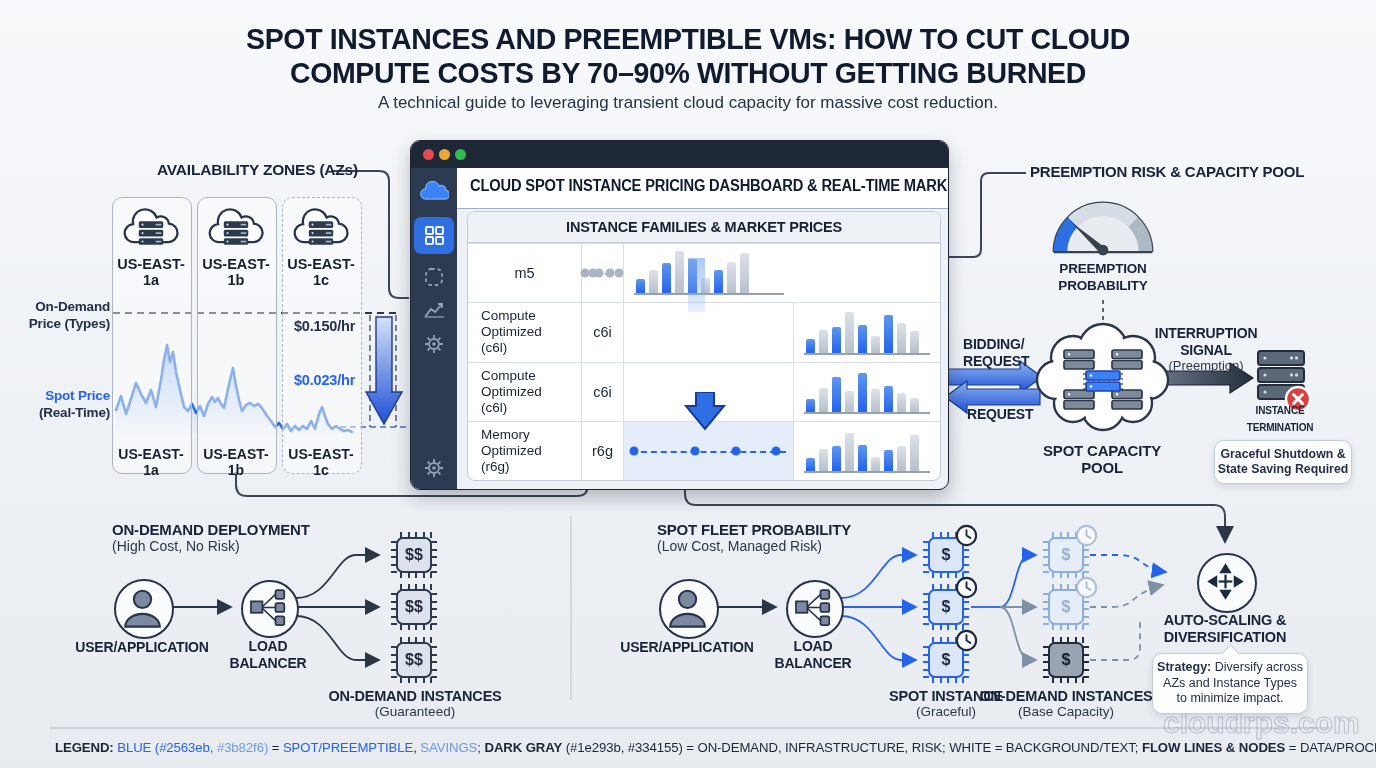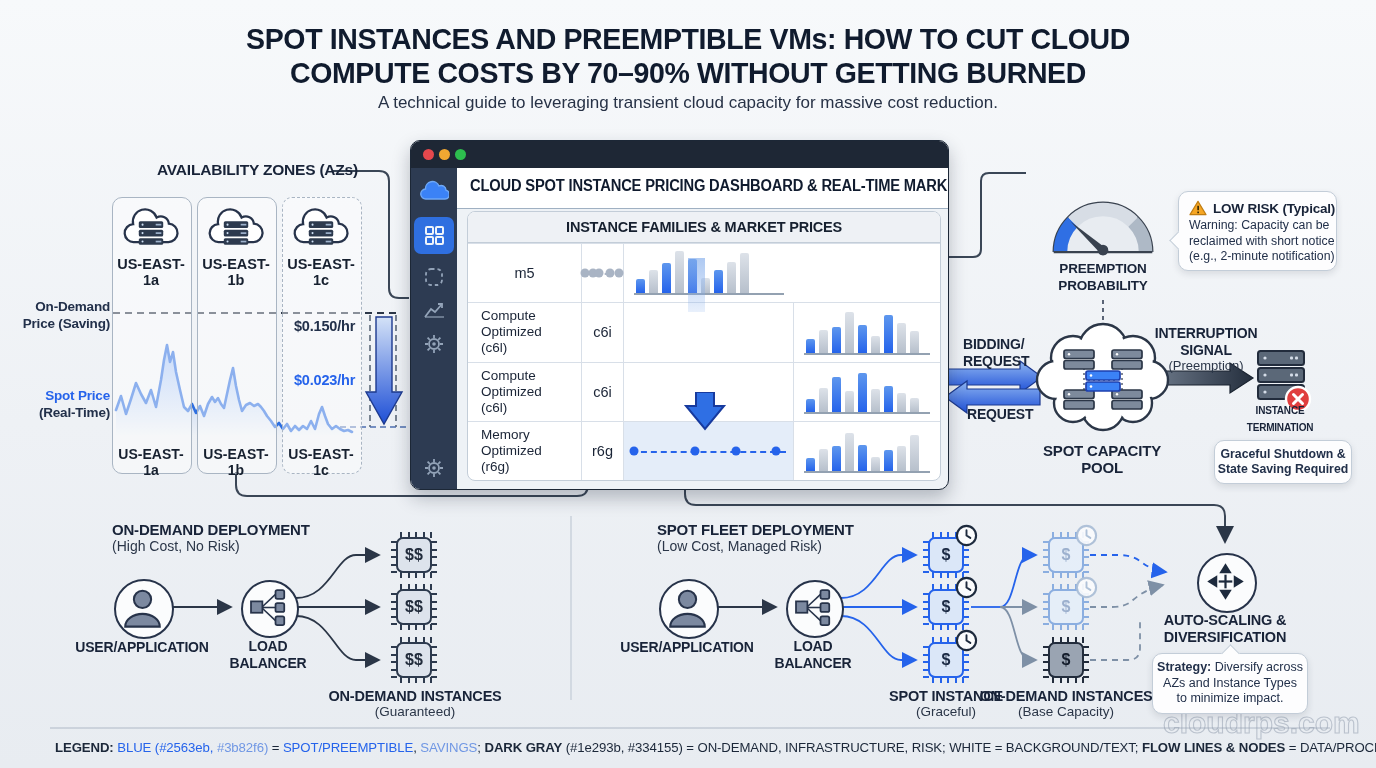--- a/index.html
+++ b/index.html
@@ -243,21 +243,21 @@
         <use href="#sym-azcloud"></use>
       </svg>
     </div>
   <div class="ab azlab" style="left:112px">US-EAST-1a</div>
   <div class="ab azlab" style="left:197px">US-EAST-1b</div>
   <div class="ab azlab" style="left:282px">US-EAST-1c</div>
   <div class="ab azlab2" style="left:112px">US-EAST-1a</div>
   <div class="ab azlab2" style="left:197px">US-EAST-1b</div>
   <div class="ab azlab2" style="left:282px">US-EAST-1c</div>
   <div class="ab lbl rt pre" style="left:12px;top:299px;width:98px;font-size:13.5px;line-height:16.5px;color:#22304a">On-Demand
-Price (Saving)</div>
+Price (Types)</div>
   <div class="ab rt" style="left:12px;top:388px;width:98px;font-size:13.5px;line-height:16.5px">
     <div class="lbl blue">Spot Price</div>
     <div class="lbl" style="color:#22304a">(Real-Time)</div>
   </div>
   <div class="ab lbl" style="left:294px;top:318px;font-size:14.5px;color:#22304a">$0.150/hr</div>
   <div class="ab lbl blue" style="left:294px;top:372px;font-size:14.5px">$0.023/hr</div>
 
   <div class="ab" id="win">
     <div id="titlebar">
       <span class="tdot" style="left:12px;background:#e5484d"></span>
@@ -398,46 +398,33 @@
           </div>
       </div>
     </div>
   </div>
 
   <div class="ab" id="band"></div>
   <svg class="ab" style="left:676px;top:392px" width="58" height="40">
     <polygon points="20,0 38,0 38,14 48,14 29,37 10,14 20,14" fill="#2f6fe4" stroke="#173a9e" stroke-width="2"></polygon>
   </svg>
 
+  <div class="ab lbl" style="left:1030px;top:163px;font-size:15px">PREEMPTION RISK &amp; CAPACITY POOL</div>
   <svg class="ab" style="left:1045px;top:194px" width="116" height="62" viewBox="0 0 120 64">
     <path d="M9,60 A51,51 0 0 1 111,60" fill="#e8ecf1" stroke="#39424f" stroke-width="2.4"></path>
     <path d="M16,60 A44,44 0 0 1 28.9,28.9" fill="none" stroke="#2f6fe4" stroke-width="14"></path>
     <path d="M28.9,28.9 A44,44 0 0 1 91.1,28.9" fill="none" stroke="#d7dde5" stroke-width="14"></path>
     <path d="M91.1,28.9 A44,44 0 0 1 104,60" fill="none" stroke="#aeb9c6" stroke-width="14"></path>
     <line x1="9" y1="60" x2="111" y2="60" stroke="#39424f" stroke-width="2.4"></line>
     <polygon points="26,28 63,56 57,61" fill="#39424f"></polygon>
     <circle cx="60" cy="58" r="5.5" fill="#39424f"></circle>
   </svg>
   <div class="ab lbl ctr pre" style="left:1033px;top:261px;width:140px;font-size:13.5px;line-height:16.5px">PREEMPTION
 PROBABILITY</div>
 
-  <div class="ab bubble" style="left:1178px;top:191px;width:157px;height:78px">
-    <span class="tail-l"></span>
-    <div style="display:flex;align-items:center;gap:6px;margin:8px 0 2px 10px">
-      <svg width="18" height="16" viewBox="0 0 20 18">
-        <path d="M10,1.5 L19,16.5 H1 Z" fill="#f6a623" stroke="#c07d12" stroke-width="1.3" stroke-linejoin="round"></path>
-        <rect x="9.2" y="6.5" width="1.9" height="5" fill="#3a2a05"></rect>
-          <rect x="9.2" y="13" width="1.9" height="1.9" fill="#3a2a05"></rect>
-      </svg>
-      <span class="lbl" style="font-size:13.5px">LOW RISK (Typical)</span>
-    </div>
-    <div class="pre" style="margin-left:10px;font-size:12.3px;line-height:15.5px;color:#22304a">Warning: Capacity can be
-reclaimed with short notice
-(e.g., 2-minute notification)</div>
-  </div>
 
   <div class="ab lbl pre" style="left:963px;top:336px;font-size:14px;line-height:16.5px">BIDDING/
 REQUEST</div>
   <div class="ab lbl" style="left:967px;top:406px;font-size:14px">REQUEST</div>
 
   <svg class="ab" style="left:1028px;top:316px" width="150" height="124" viewBox="0 0 150 124">
     <g stroke="#2b3647" stroke-width="2.4" fill="#ffffff">
       <circle cx="45" cy="42" r="22"></circle>
         <circle cx="75" cy="32" r="24"></circle>
         <circle cx="105" cy="42" r="22"></circle>
@@ -608,21 +595,21 @@
         <i class="h" style="top:39px;right:0"></i>
       </span>
       <div class="body" style="background:#dde3ec;border-color:#2d3a4e;color:#222c3c">$$</div>
   </div>
   <div class="ab ctr" style="left:310px;top:688px;width:210px">
     <div class="lbl" style="font-size:14.5px">ON-DEMAND INSTANCES</div>
     <div class="sub" style="font-size:13.5px">(Guaranteed)</div>
   </div>
 
   <div class="ab" style="left:657px;top:521px">
-    <div class="lbl" style="font-size:15px">SPOT FLEET DEPLOYMENT</div>
+    <div class="lbl" style="font-size:15px">SPOT FLEET PROBABILITY</div>
     <div class="sub" style="font-size:14px">(Low Cost, Managed Risk)</div>
   </div>
   <div class="ab circleicon" style="left:659px;top:579px;width:56px;height:56px">
     <svg width="51" height="51" style="margin:1px">
         <use href="#sym-person"></use>
       </svg>
   </div>
   <div class="ab lbl ctr" style="left:607px;top:639px;width:160px;font-size:14px">USER/APPLICATION</div>
   <div class="ab circleicon" style="left:786px;top:580px;width:54px;height:54px">
     <svg width="49" height="49" style="margin:1px">

